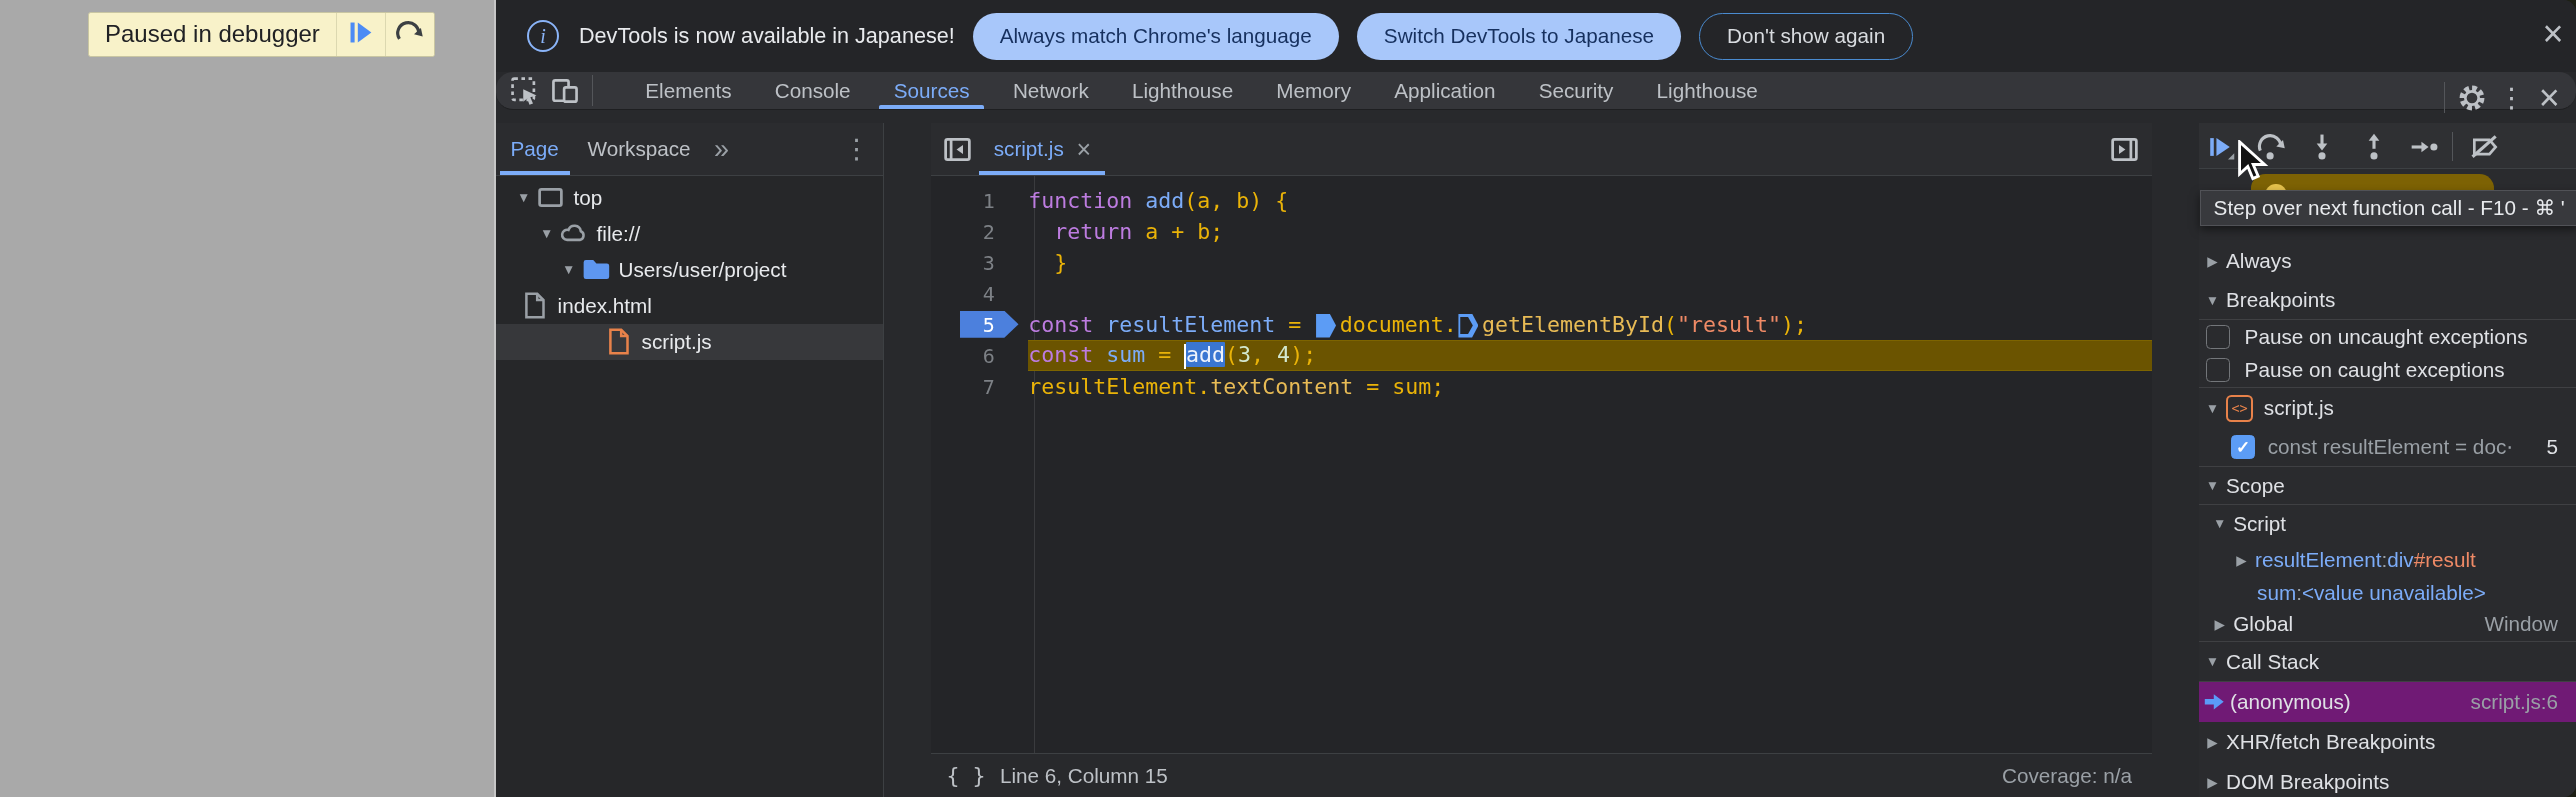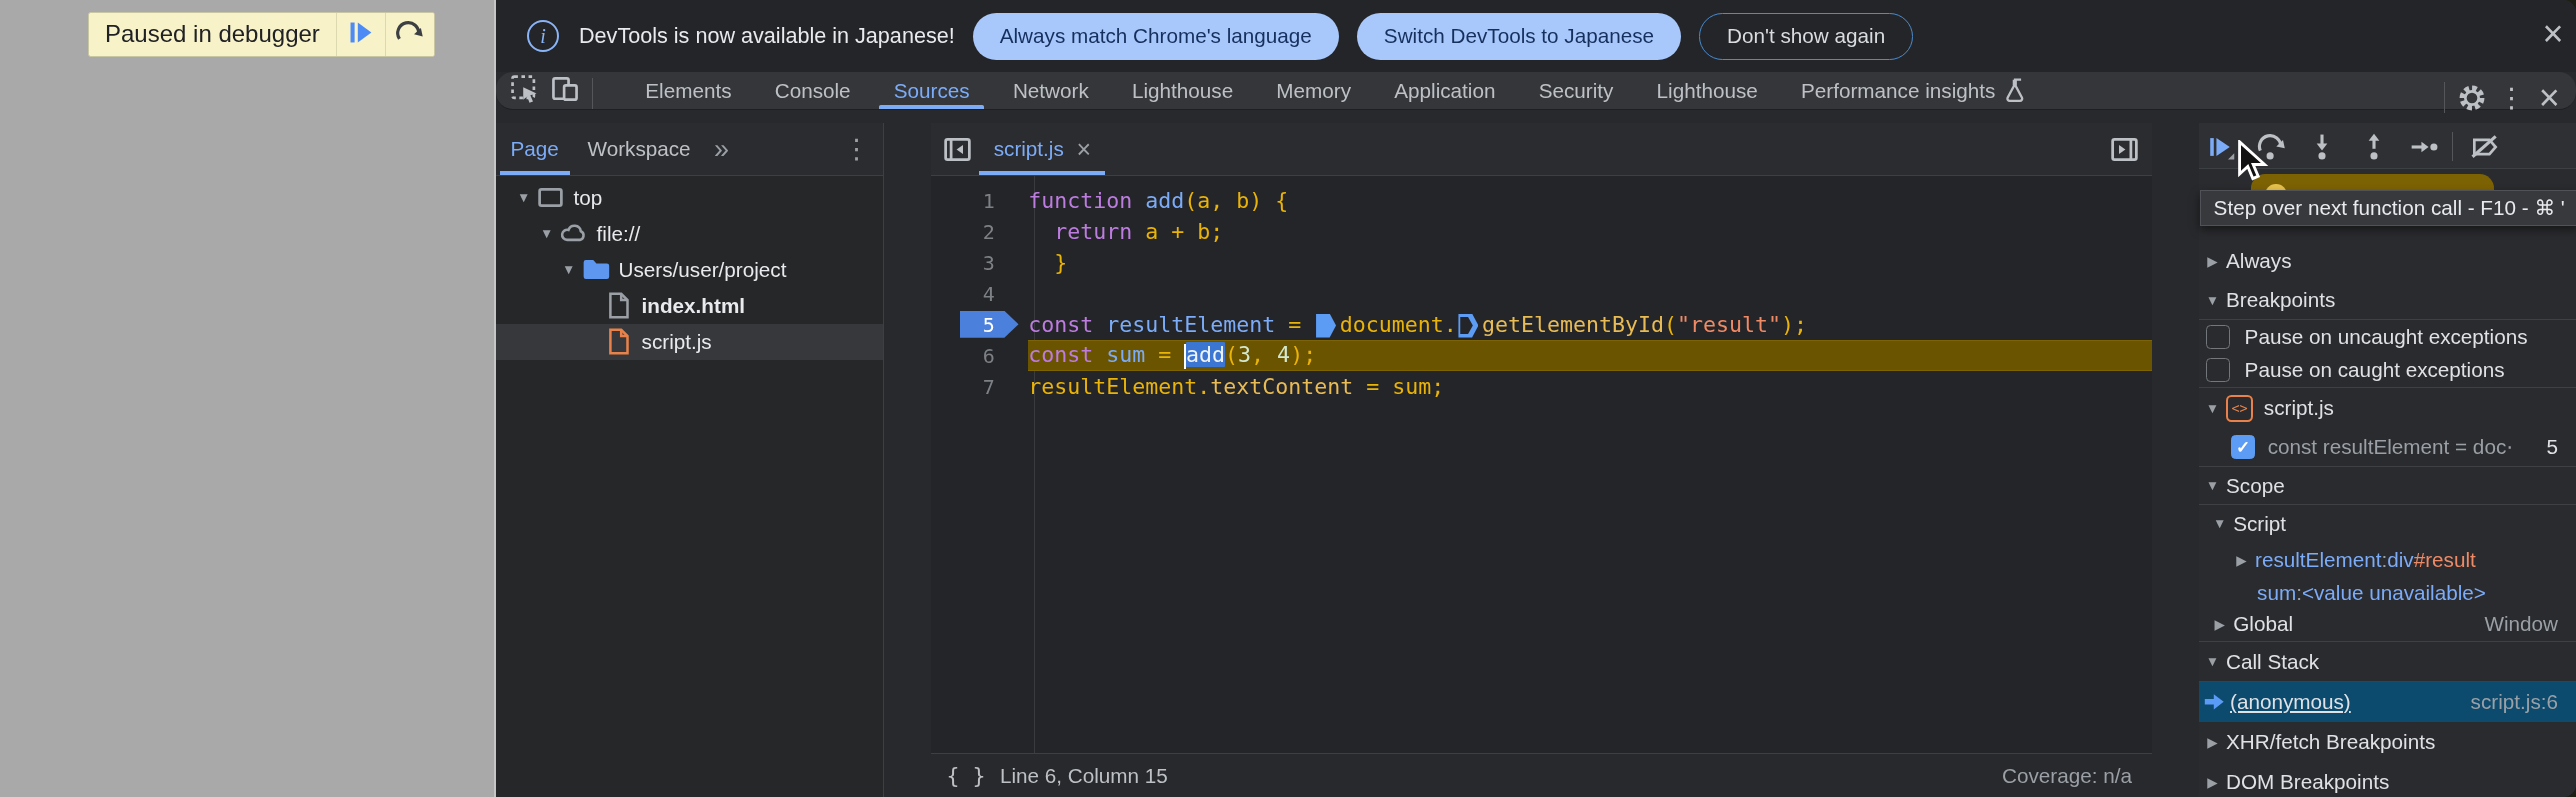--- a/index.html
+++ b/index.html
@@ -27,21 +27,21 @@
                font-family:"Liberation Serif", serif; margin-left:31px; flex:none; }
   .infobar-msg { color:#e8eaed; font-size:21.6px; margin-left:20px; }
   .pill { height:47px; border-radius:23.4px; border:none; background:#a8c7fa; color:#16305e;
           font-size:20.7px; padding:0 27px; margin-left:18px; cursor:pointer; font-family:inherit; }
   .pill.ghost { background:transparent; border:1.8px solid #4a8bd0; color:#d9dce0; }
   .x-btn { background:none; border:none; color:#bdc1c6; font-size:36px; line-height:1; cursor:pointer; }
   .infobar .x-btn { position:absolute; right:12.6px; top:16px; }
 
   
   .toolbar { position:absolute; left:0; top:72px; width:100%; height:38px; background:#35363a;
-             border-bottom:0.9px solid #1e1f21; display:flex; align-items:flex-end;border-radius:17px; }
+             border-bottom:0.9px solid #1e1f21; display:flex; align-items:center;border-radius:17px; }
   .tb-icon { width:40px; height:40px; display:flex; align-items:center; justify-content:center; cursor:pointer; flex:none; }
   .tb-sep { width:0.9px; height:31px; background:#54565a; margin:0 7.2px; flex:none; }
   .tab-strip { display:flex; align-items:stretch; height:100%; margin-left:23.4px; }
   .main-tab { display:flex; align-items:center; padding:0 21.6px; color:#bdc1c6; font-size:20.7px;
               position:relative; cursor:pointer; white-space:nowrap; }
   .main-tab.active { color:#7cacf8; }
   .main-tab.active::after { content:""; position:absolute; left:7.2px; right:7.2px; bottom:0; height:3.6px;
                             background:#7cacf8; border-radius:1.8px 1.8px 0 0; }
   .toolbar-right { position:absolute; right:9px; top:0; height:51px; display:flex; align-items:center; }
 
@@ -197,26 +197,20 @@
         </div>
         <div class="main-tab">
           <span>Application</span>
         </div>
         <div class="main-tab">
           <span>Security</span>
         </div>
         <div class="main-tab">
           <span>Lighthouse</span>
         </div>
-        <div class="main-tab">
-          <span>Performance insights</span>
-          <svg width="27" height="27" viewBox="0 0 30 30" fill="none" style="margin-left:9px">
-            <path d="M11 3 h8 M13 3 v7 l7 13 a2.5 2.5 0 0 1 -2.3 3.5 h-11.4 a2.5 2.5 0 0 1 -2.3 -3.5 l7 -13 v-7" stroke="#bdc1c6" stroke-width="2.6"></path>
-          </svg>
-        </div>
       </div>
     <div class="toolbar-right">
       <span class="tb-sep"></span>
       <span class="tb-icon">
         <svg width="32" height="32" viewBox="0 0 36 36" fill="none">
             <circle cx="18" cy="18" r="11" stroke="#bdc1c6" stroke-width="6" stroke-dasharray="5.2 3.4"></circle>
             <circle cx="18" cy="18" r="7.5" stroke="#bdc1c6" stroke-width="3"></circle>
             <circle cx="18" cy="18" r="3" fill="#35363a"></circle>
           </svg>
       </span>
@@ -255,21 +249,21 @@
           </div>
           <div class="tree-row" style="padding-left: 61px;">
             <span class="tw">▼</span>
             <span class="tree-ic">
               <svg width="31" height="31" viewBox="0 0 34 34">
                 <path d="M4 9 q0-2.5 2.5-2.5 h8 l3.5 4 h11.5 q2.5 0 2.5 2.5 v12 q0 2.5 -2.5 2.5 h-23 q-2.5 0 -2.5 -2.5 z" fill="#5e97f0"></path>
               </svg>
             </span>
             <span>Users/user/project</span>
           </div>
-          <div class="tree-row" style="padding-left: 84px; font-weight: bold;">
+          <div class="tree-row" style="">
             <span class="tw"></span>
             <span class="tree-ic">
               <svg width="27" height="29" viewBox="0 0 30 32" fill="none">
                 <path d="M6 3 h12 l7 7 v19 h-19 z" stroke="#9aa0a6" stroke-width="2.8"></path>
                 <path d="M18 3 v7 h7" stroke="#9aa0a6" stroke-width="2.8"></path>
               </svg>
             </span>
             <span>index.html</span>
           </div>
           <div class="tree-row selected" style="padding-left: 84px;">
@@ -443,21 +437,21 @@
           </div>
           <div class="sb-row" style="height: 34px; padding-left: 7.2px;">
             <span class="sb-tri">▶</span>
             <span>Global</span>
             <span class="right-val">Window</span>
           </div>
           <div class="sb-row sep" style="height: 40px;">
             <span class="sb-tri">▼</span>
             <span>Call Stack</span>
           </div>
-          <div class="sb-row sep" style="height: 41px; background: #0c4a6e; text-decoration: underline;">
+          <div class="sb-row sep" style="height: 41px; background: #701a75;">
             <span style="width:31px;display:flex;justify-content:center">
               <svg width="23.4" height="21.6" viewBox="0 0 26 24">
                 <path d="M2 9 h10 V3.5 l11 8.5 -11 8.5 V15 H2 z" fill="#5b9bf8"></path>
               </svg>
             </span>
             <span>(anonymous)</span>
             <span class="right-val">script.js:6</span>
           </div>
           <div class="sb-row" style="height: 40px;">
             <span class="sb-tri">▶</span>

